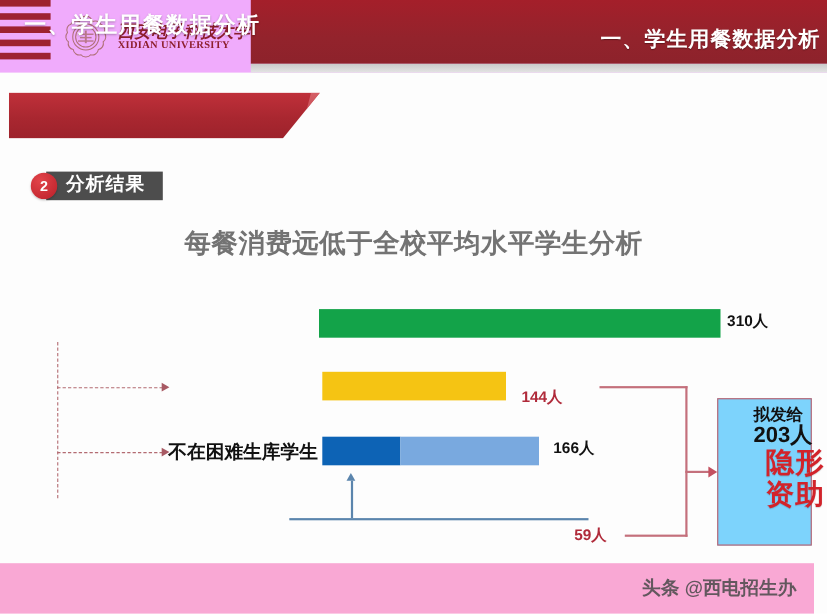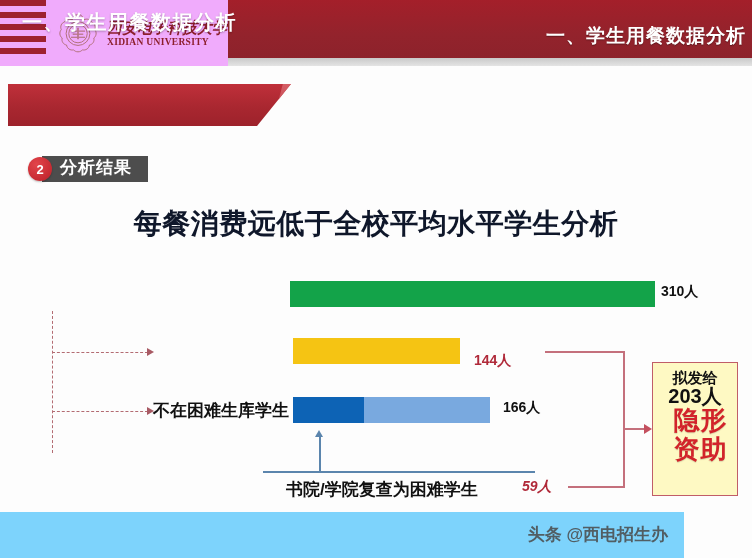--- a/index.html
+++ b/index.html
@@ -44,21 +44,21 @@
   .subbadge-circle{width:24px;height:24px;border-radius:50%;
     background:radial-gradient(circle at 35% 30%,#e2444a,#bb1f28);
     color:#fff;font-size:13px;font-weight:bold;display:flex;align-items:center;justify-content:center;
     position:relative;z-index:2;box-shadow:0 1px 2px rgba(0,0,0,.25);}
   .subbadge-box{height:26px;background:#4d4d4d;display:flex;
     padding:0 16px 0 18px;margin-left:-10px;}
   .subbadge-text{color:#ffffff;font-size:17px;font-weight:bold;letter-spacing:1px;white-space:nowrap;}
 
   
   .chart-title{position:absolute;left:0;top:205px;width:752px;text-align:center;
-    font-size:28px;font-weight:bold;color:#0f172a;letter-spacing:.5px;}
+    font-size:24px;font-weight:bold;color:#737373;letter-spacing:.5px;}
 
   
   .chart{position:absolute;left:0;top:0;width:752px;height:558px;}
   .row-label{position:absolute;font-size:17px;font-weight:bold;color:#111;white-space:nowrap;
     text-align:right;}
   .bar{position:absolute;height:26px;}
   .bar.green{background:#13a349;}
   .bar.yellow{background:#f5c413;}
   .bar-seg-dark{position:absolute;left:0;top:0;height:100%;background:#0d63b5;}
   .bar-seg-light{position:absolute;top:0;height:100%;background:#79a9df;}
@@ -80,29 +80,29 @@
   
   .blue-line{position:absolute;height:1.6px;background:#5b85ad;}
   .blue-v{position:absolute;width:1.6px;background:#5b85ad;}
   .blue-arrow{position:absolute;width:0;height:0;border-left:4.5px solid transparent;
     border-right:4.5px solid transparent;border-bottom:7px solid #5b85ad;}
 
   .note{position:absolute;font-size:17px;font-weight:bold;color:#111;white-space:nowrap;}
 
   
   .redbox{position:absolute;left:652px;top:362px;width:86px;height:134px;
-    border:1.8px solid #c05d68;background:#fef9c3;box-sizing:border-box;
-    display:flex;flex-direction:column;align-items:center;justify-content:flex-start;padding-top:5px;}
+    border:1.8px solid #c05d68;background:#7dd3fc;box-sizing:border-box;
+    display:flex;flex-direction:column;align-items:flex-start;justify-content:flex-start;padding-top:5px;padding-left:32px;}
   .redbox-l1{font-size:15px;font-weight:bold;color:#111;line-height:19px;white-space:nowrap;}
   .redbox-l2{font-size:20px;font-weight:bold;color:#111;line-height:19px;white-space:nowrap;}
   .redbox-big{font-size:26px;font-weight:bold;color:#d2232a;line-height:29px;letter-spacing:1px;
     white-space:nowrap;text-shadow:0 1px 1px rgba(0,0,0,.15);margin-left:11px;}
 
   
-  .footer{position:absolute;left:0;bottom:0;width:684px;height:46px;background:#7dd3fc;text-align:right;}
+  .footer{position:absolute;left:0;bottom:0;width:740px;height:46px;background:#f9a8d4;text-align:right;}
   .footer-mark{position:absolute;right:16px;bottom:12px;font-size:17px;font-weight:bold;
     color:#4a4a4a;white-space:nowrap;opacity:.85;}
 </style>
 </head>
 <body>
 
 <div id="slide">
 
   <div class="header">
     <div class="stripes">
@@ -172,22 +172,21 @@
 
     <div class="dash-v" style="left:52px;top:311px;height:142px;"></div>
     <div class="dash-h" style="left:52px;top:352px;width:96px;"></div>
     <div class="dash-arrow" style="left:147px;top:348px;"></div>
     <div class="dash-h" style="left:52px;top:411px;width:96px;"></div>
     <div class="dash-arrow" style="left:147px;top:407px;"></div>
 
     <div class="blue-line" style="left:263px;top:471px;width:272px;"></div>
     <div class="blue-v" style="left:319px;top:437px;height:34px;"></div>
     <div class="blue-arrow" style="left:315px;top:430px;"></div>
-    <div class="note" style="left:286px;top:478px;">书院/学院复查为困难学生</div>
-    <div class="val red" style="left:522px;top:478px;font-style:italic;">59人</div>
+    <div class="val red" style="left:522px;top:478px;">59人</div>
 
     <div class="rl" style="left:545px;top:351px;width:80px;height:1.6px;"></div>
     <div class="rl" style="left:568px;top:486px;width:57px;height:1.6px;"></div>
     <div class="rl" style="left:623px;top:351px;width:1.6px;height:137px;"></div>
     <div class="rl" style="left:623px;top:428px;width:22px;height:1.6px;"></div>
     <div class="rl-arrow" style="left:644px;top:424px;"></div>
 
     <div class="redbox">
       <div class="redbox-l1">拟发给</div>
       <div class="redbox-l2">203人</div>

